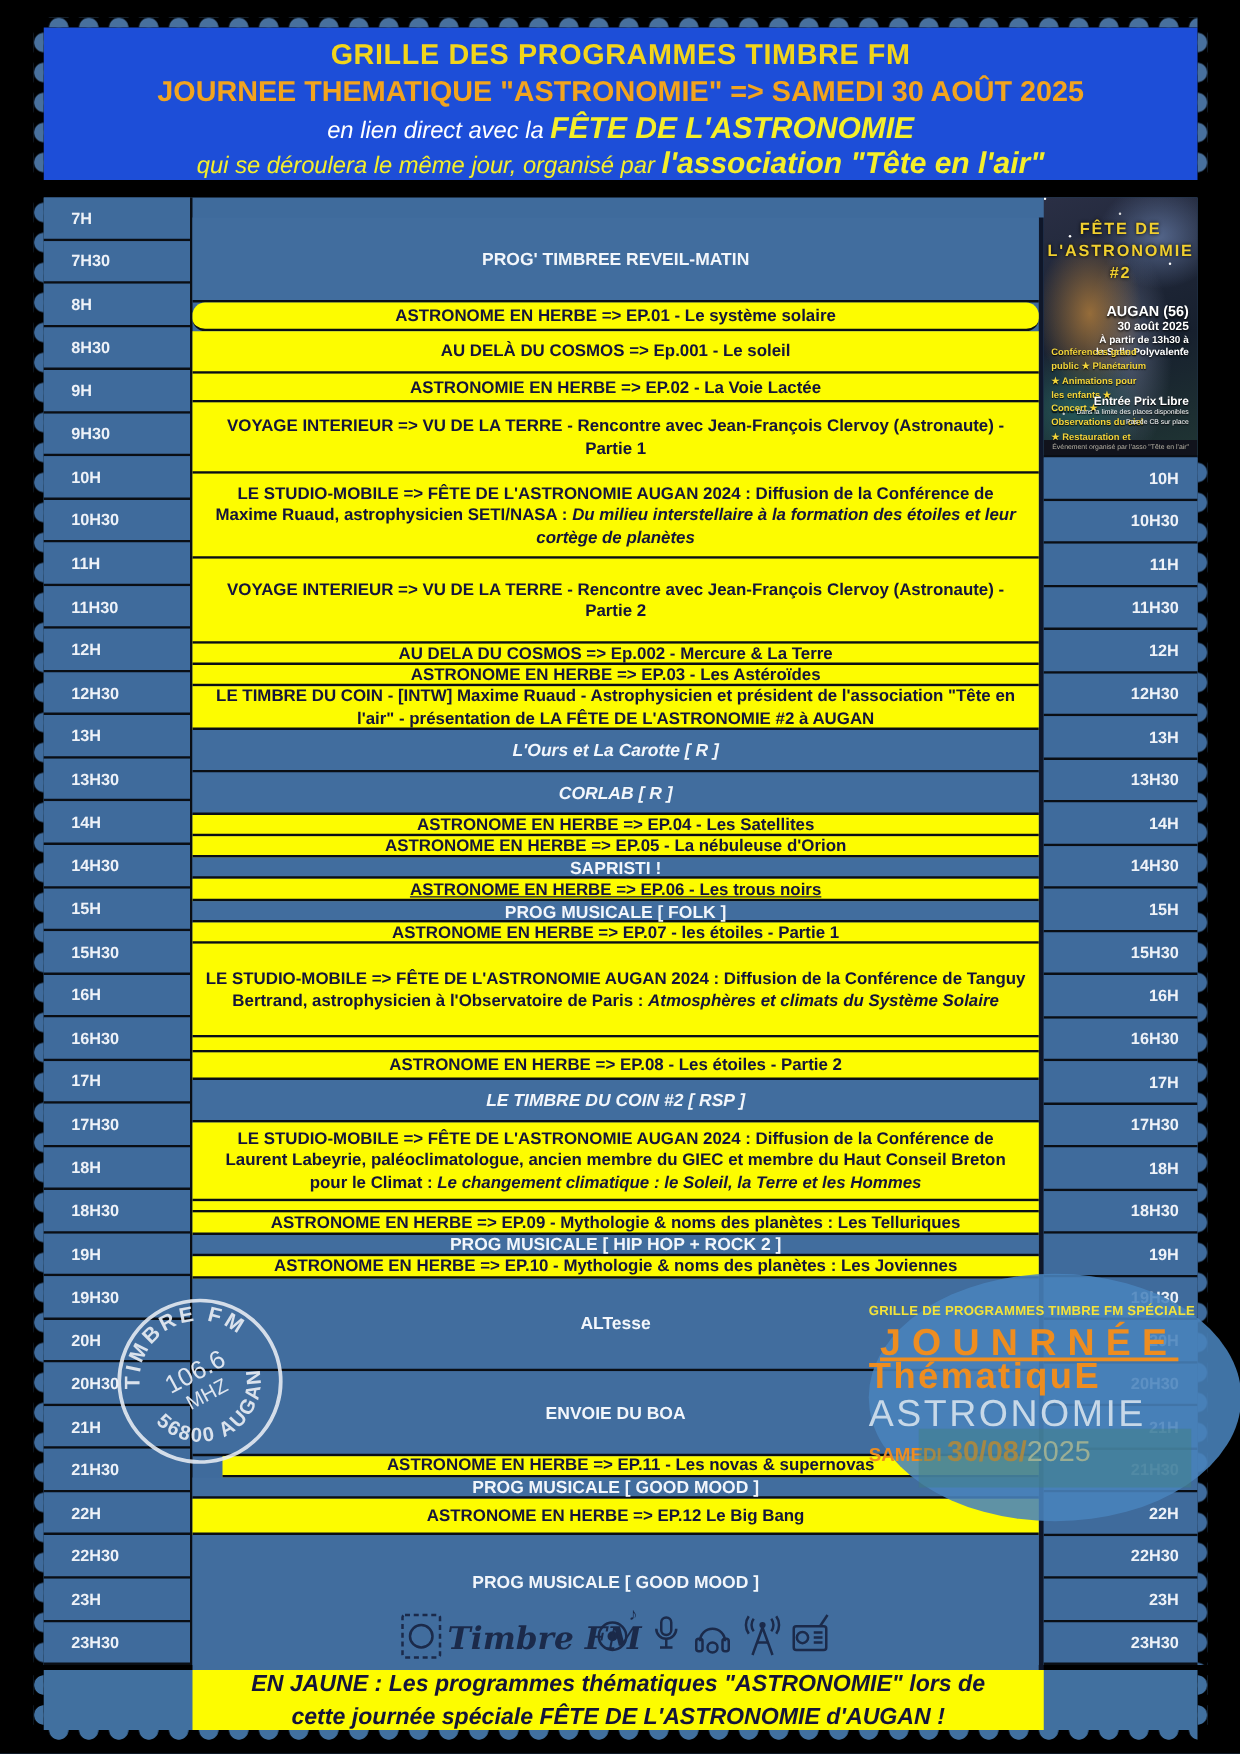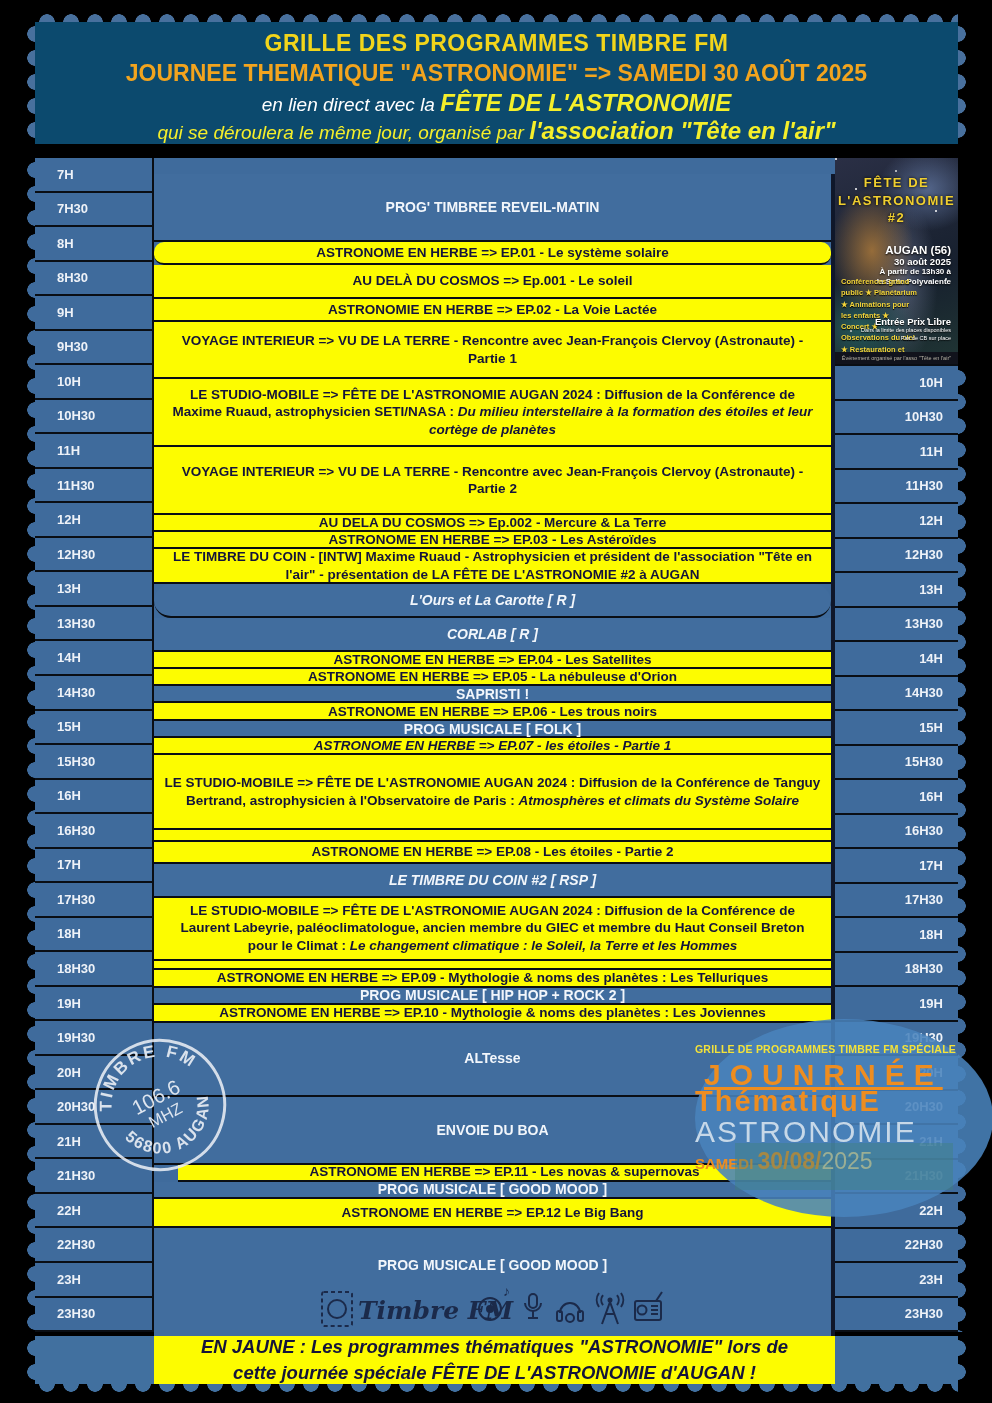--- a/index.html
+++ b/index.html
@@ -3,21 +3,21 @@
 <meta charset="utf-8">
 <style>
   html,body{margin:0;padding:0;}
   body{
     width:992px;height:1403px;background:#000;position:relative;overflow:hidden;
     font-family:"Liberation Sans", sans-serif;
   }
   .sheet{position:absolute;left:35px;top:22px;width:923px;}
 
   
-  .header{position:relative;height:122px;background:#0c4a6e;text-align:center;
+  .header{position:relative;height:122px;background:#1d4ed8;text-align:center;
           padding-top:8px;box-sizing:border-box;}
   .edge-top{position:absolute;left:0;right:0;top:-8px;height:8px;
     background:radial-gradient(circle at 12px 8px,#48709d 7.5px,rgba(0,0,0,0) 8px) 0 0/24px 8px repeat-x;}
   .header::before{content:"";position:absolute;left:-8px;top:0;bottom:0;width:8px;
     background:radial-gradient(circle at 8px 12px,#48709d 7.5px,rgba(0,0,0,0) 8px) 0 0/8px 24px repeat-y;}
   .header::after{content:"";position:absolute;right:-8px;top:0;bottom:0;width:8px;
     background:radial-gradient(circle at 0 12px,#48709d 7.5px,rgba(0,0,0,0) 8px) 0 0/8px 24px repeat-y;}
   .h1{font-size:23px;font-weight:bold;color:#f2d51b;letter-spacing:.5px;}
   .h2{font-size:23px;font-weight:bold;color:#f2a41e;margin-top:3px;}
   .h3{font-style:italic;margin-top:2px;color:#ffffff;font-size:19px;}
@@ -182,42 +182,42 @@
         </div>
         <div class="prog y" style="height: 17px;">
           <div><span>AU DELA DU COSMOS =&gt; Ep.002 - Mercure &amp; La Terre</span></div>
         </div>
         <div class="prog y" style="height: 17px;">
           <div><span>ASTRONOME EN HERBE =&gt; EP.03 - Les Astéroïdes</span></div>
         </div>
         <div class="prog y" style="height: 35px;">
           <div><span>LE TIMBRE DU COIN - [INTW] Maxime Ruaud - Astrophysicien et président de l'association "Tête en l'air" - présentation de LA FÊTE DE L'ASTRONOMIE #2 à AUGAN</span></div>
         </div>
-        <div class="prog bi" style="height: 34px; border-radius: 17px;">
+        <div class="prog bi" style="height: 34px;">
           <div><span>L'Ours et La Carotte [ R ]</span></div>
         </div>
         <div class="prog bi" style="height: 35px;">
           <div><span>CORLAB [ R ]</span></div>
         </div>
         <div class="prog y" style="height: 17px;">
           <div><span>ASTRONOME EN HERBE =&gt; EP.04 - Les Satellites</span></div>
         </div>
         <div class="prog y" style="height: 17px;">
           <div><span>ASTRONOME EN HERBE =&gt; EP.05 - La nébuleuse d'Orion</span></div>
         </div>
         <div class="prog b" style="height: 17px;">
           <div><span>SAPRISTI !</span></div>
         </div>
-        <div class="prog y" style="height: 18px;">
+        <div class="prog y" style="height: 18px; text-decoration: underline;">
           <div><span>ASTRONOME EN HERBE =&gt; EP.06 - Les trous noirs</span></div>
         </div>
         <div class="prog b" style="height: 17px;">
           <div><span>PROG MUSICALE [ FOLK ]</span></div>
         </div>
-        <div class="prog y" style="height: 17px; font-style: italic;">
+        <div class="prog y" style="height: 17px;">
           <div><span>ASTRONOME EN HERBE =&gt; EP.07 - les étoiles - Partie 1</span></div>
         </div>
         <div class="prog y" style="height: 76px;">
           <div><span>LE STUDIO-MOBILE =&gt; FÊTE DE L'ASTRONOMIE AUGAN 2024 : Diffusion de la Conférence de Tanguy Bertrand, astrophysicien à l'Observatoire de Paris : </span><span class="em">Atmosphères et climats du Système Solaire</span></div>
         </div>
         <div class="prog y" style="height: 12px;">
           <div><span></span></div>
         </div>
         <div class="prog y" style="height: 22px;">
           <div><span>ASTRONOME EN HERBE =&gt; EP.08 - Les étoiles - Partie 2</span></div>

